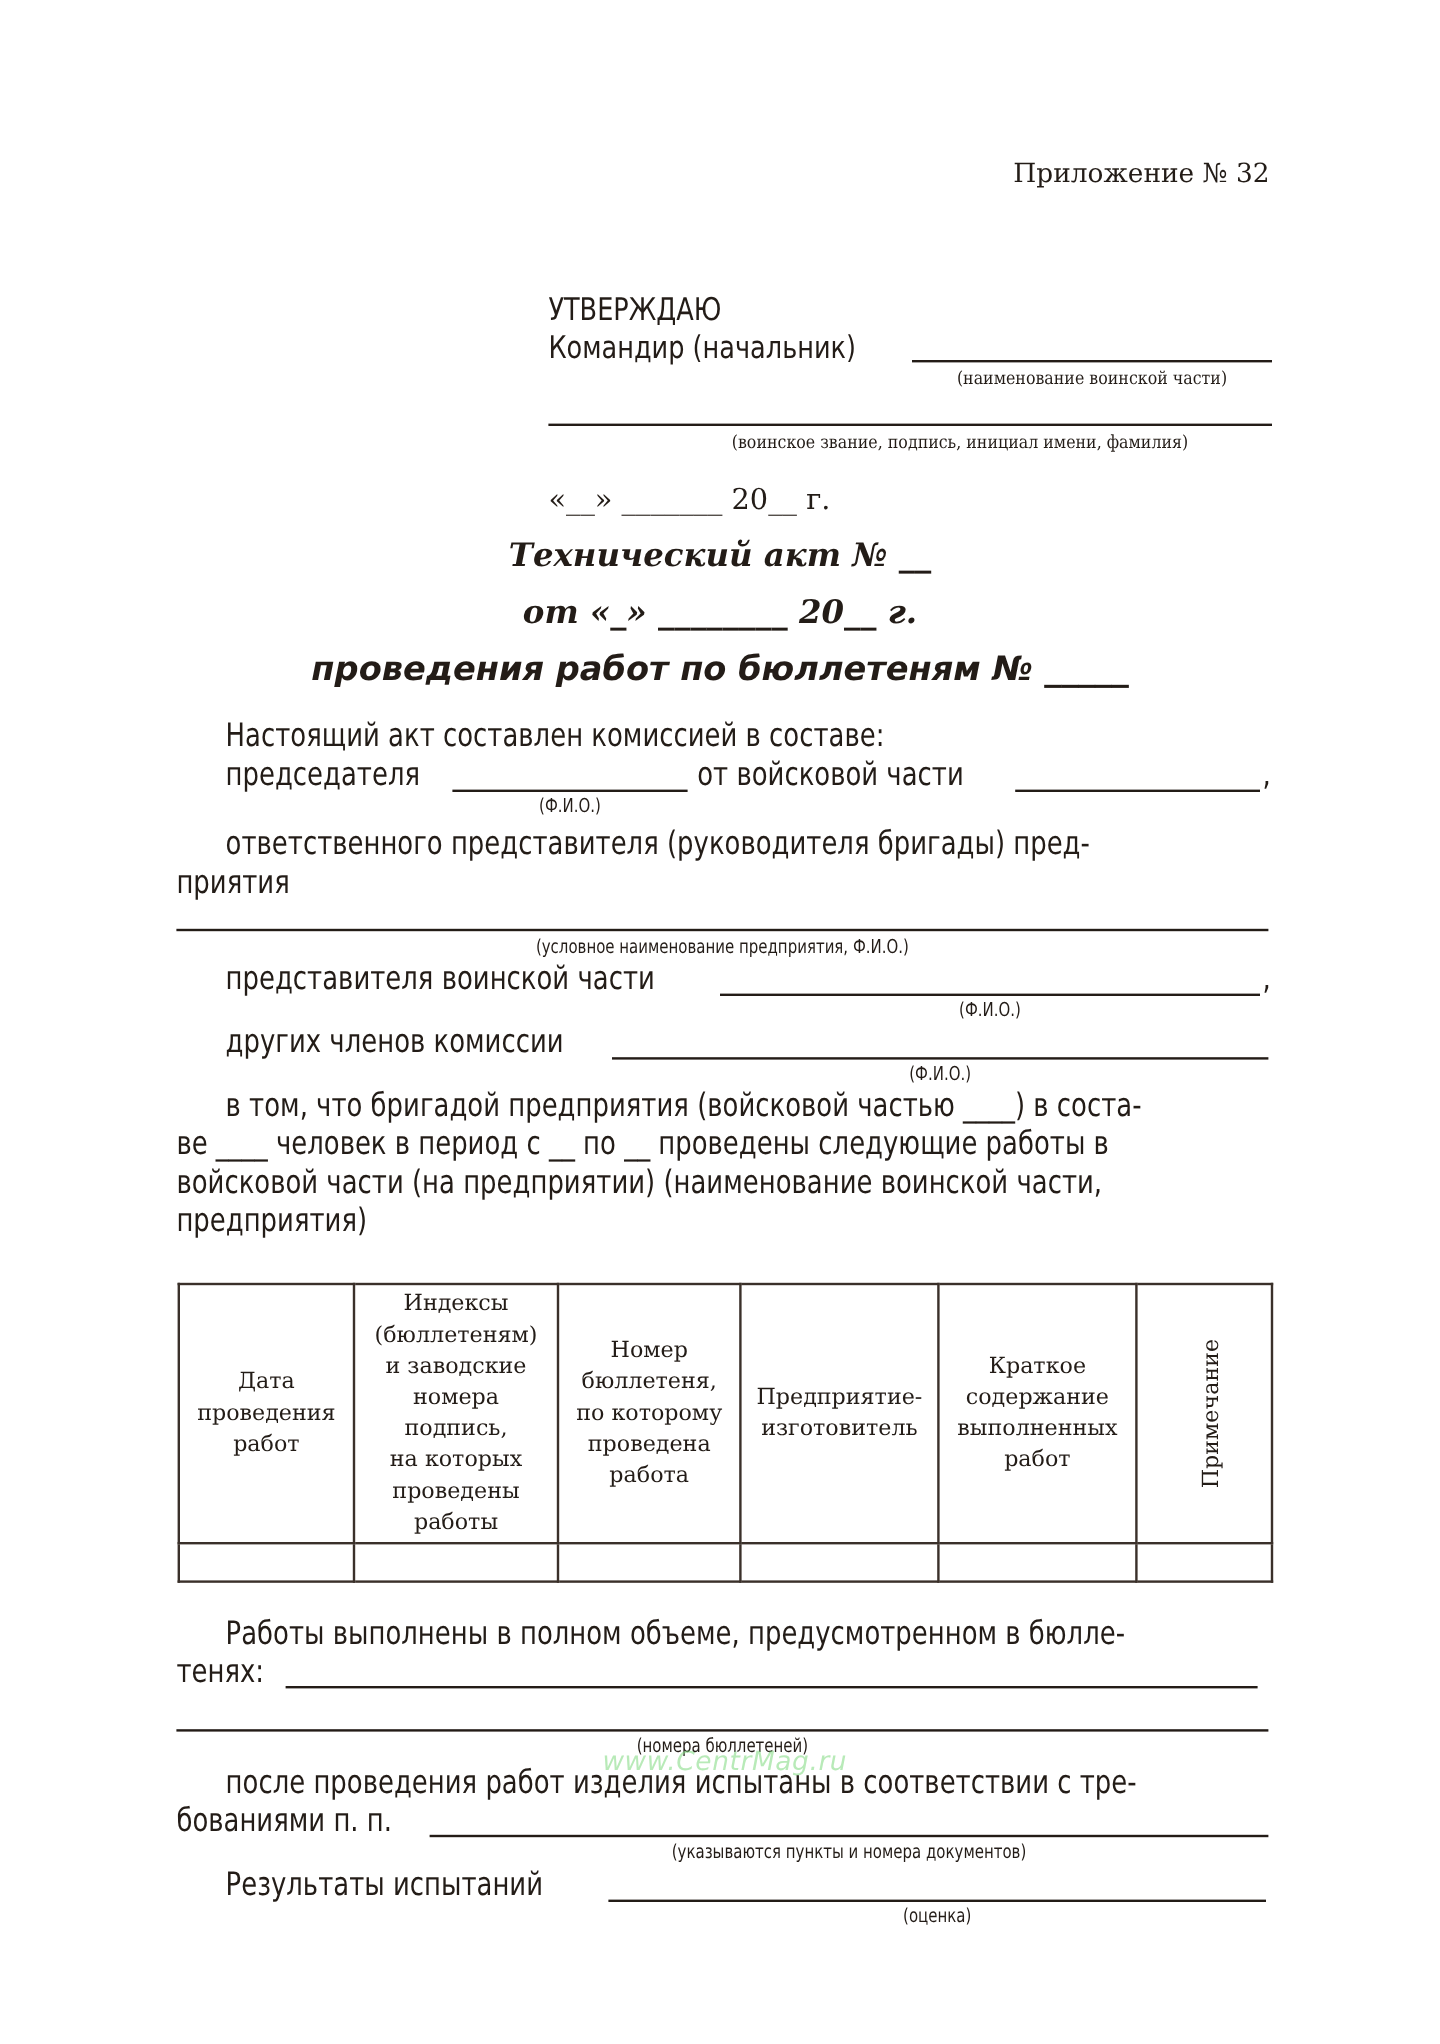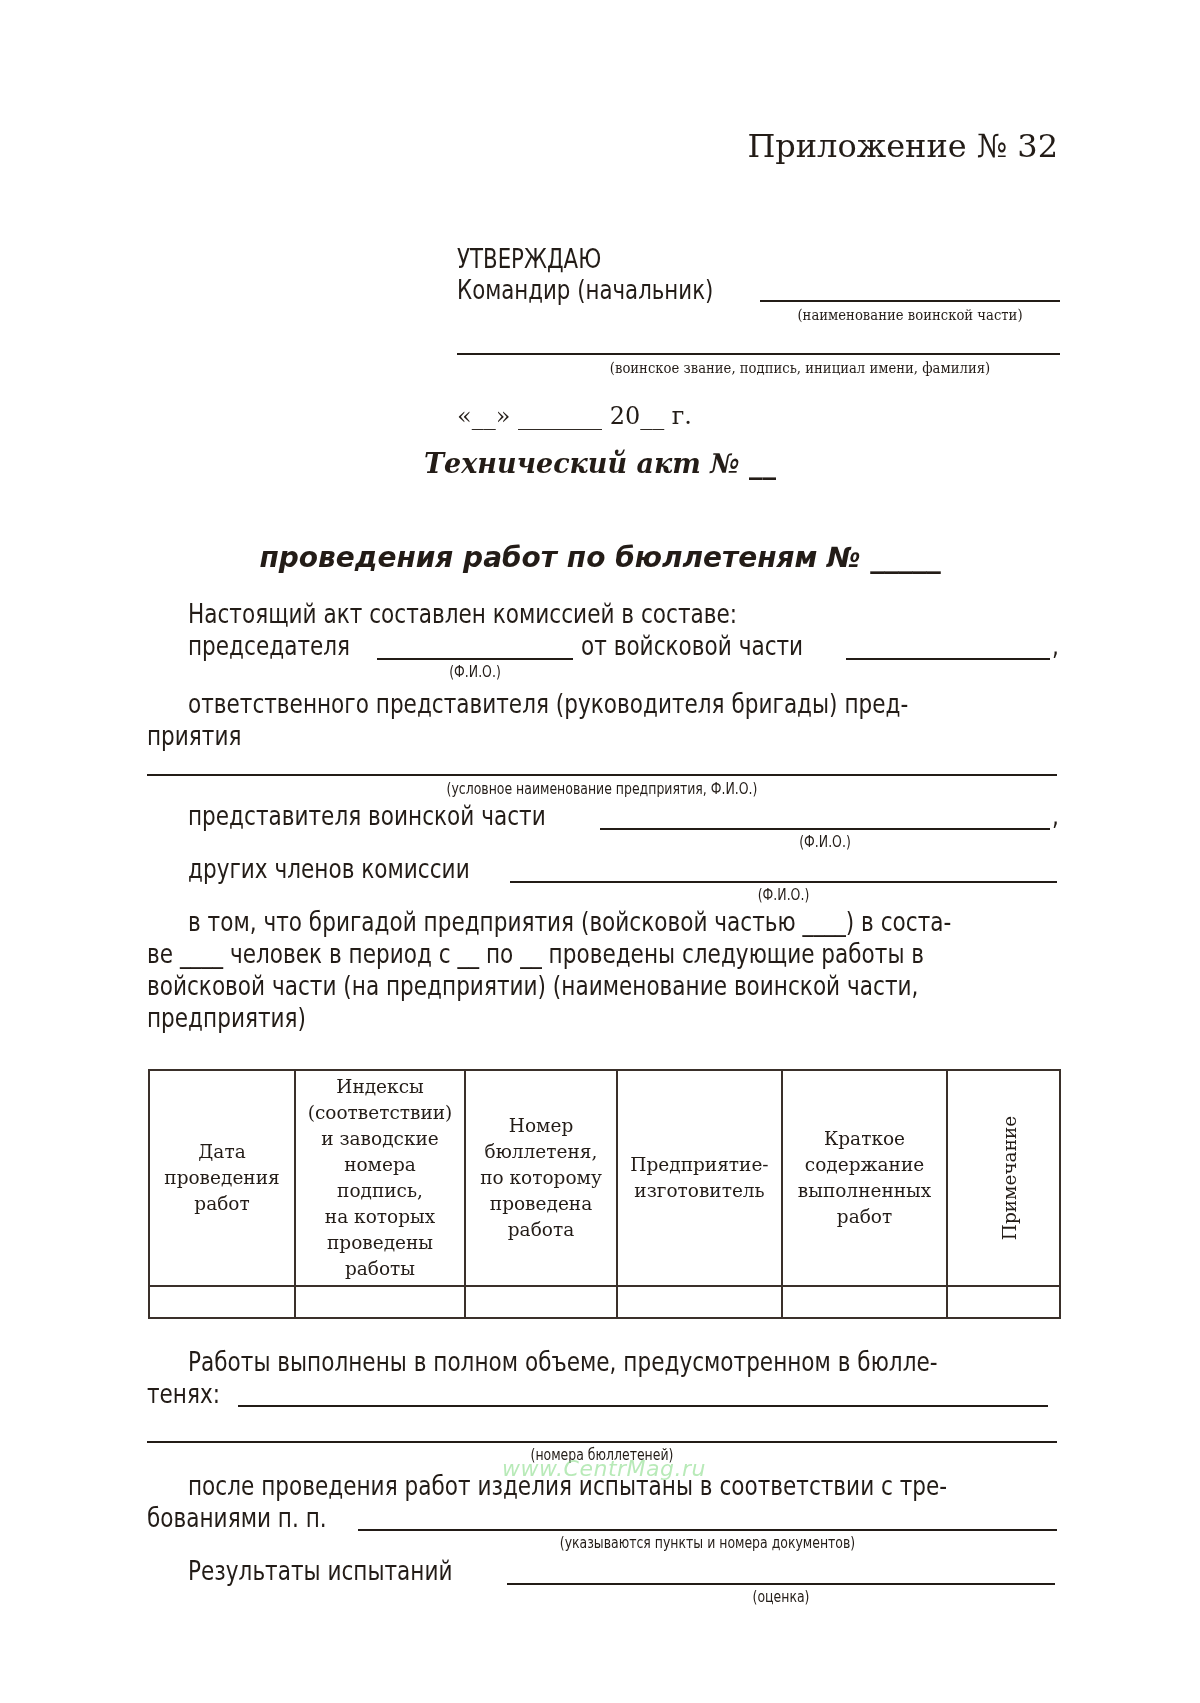--- a/index.html
+++ b/index.html
@@ -30,21 +30,21 @@
     }
     .line {
       position: absolute;
       height: 0;
       border-bottom: 2px solid #231c17;
     }
     .appendix {
       right: 142px;
       text-align: left;
       font-family: "DejaVu Serif", serif;
-      font-size: 32px;
+      font-size: 22px;
       line-height: 32px;
     }
     .approve {
       font-family: "DejaVu Sans", sans-serif;
       font-size: 26px;
       line-height: 32px;
       transform: scaleX(0.82);
       transform-origin: left top;
     }
     .body-text {
@@ -120,20 +120,21 @@
   <div class="abs approve" style="left:457px; top:274px;">Командир (начальник)</div>
   <div class="line" style="left:760px; width:300px; top:300px;"></div>
   <div class="abs caption" style="left:760px; width:300px; top:306px; text-align:center;">(наименование воинской части)</div>
 
   <div class="line" style="left:457px; width:603px; top:353px;"></div>
   <div class="abs caption" style="left:540px; width:520px; top:359px; text-align:center;">(воинское звание, подпись, инициал имени, фамилия)</div>
 
   <div class="abs approve" style="left:457px; top:400px; font-family:'DejaVu Serif',serif; transform:none; font-size:24px;">«__» _______ 20__ г.</div>
 
   <div class="abs bold-title center" style="left:0; width:1200px; top:447px;">Технический акт № __</div>
+  <div class="abs bold-title center" style="left:0; width:1200px; top:494px;">от «_» ________ 20__ г.</div>
   <div class="abs bold-title center" style="left:0; width:1200px; top:541px; font-family:'DejaVu Sans',sans-serif; font-size:28px;">проведения работ по бюллетеням № _____</div>
 
   <div class="abs body-text" style="left:188px; top:598px;">Настоящий акт составлен комиссией в составе:</div>
 
   <div class="abs body-text" style="left:188px; top:630px;">председателя</div>
   <div class="line" style="left:377px; width:196px; top:658px;"></div>
   <div class="abs caption-cond" style="left:377px; width:196px; top:663px; text-align:center;">(Ф.И.О.)</div>
   <div class="abs body-text" style="left:581px; top:630px;">от войсковой части</div>
   <div class="line" style="left:846px; width:204px; top:658px;"></div>
   <div class="abs body-text" style="left:1052px; top:630px;">,</div>
@@ -168,21 +169,21 @@
     </colgroup>
     <thead>
       <tr>
         <th>
           <div>Дата</div>
           <div>проведения</div>
           <div>работ</div>
         </th>
         <th>
           <div>Индексы</div>
-          <div>(соответствии)</div>
+          <div>(бюллетеням)</div>
           <div>и заводские</div>
           <div>номера</div>
           <div>подпись,</div>
           <div>на которых</div>
           <div>проведены</div>
           <div>работы</div>
         </th>
         <th>
           <div>Номер</div>
           <div>бюллетеня,</div>

